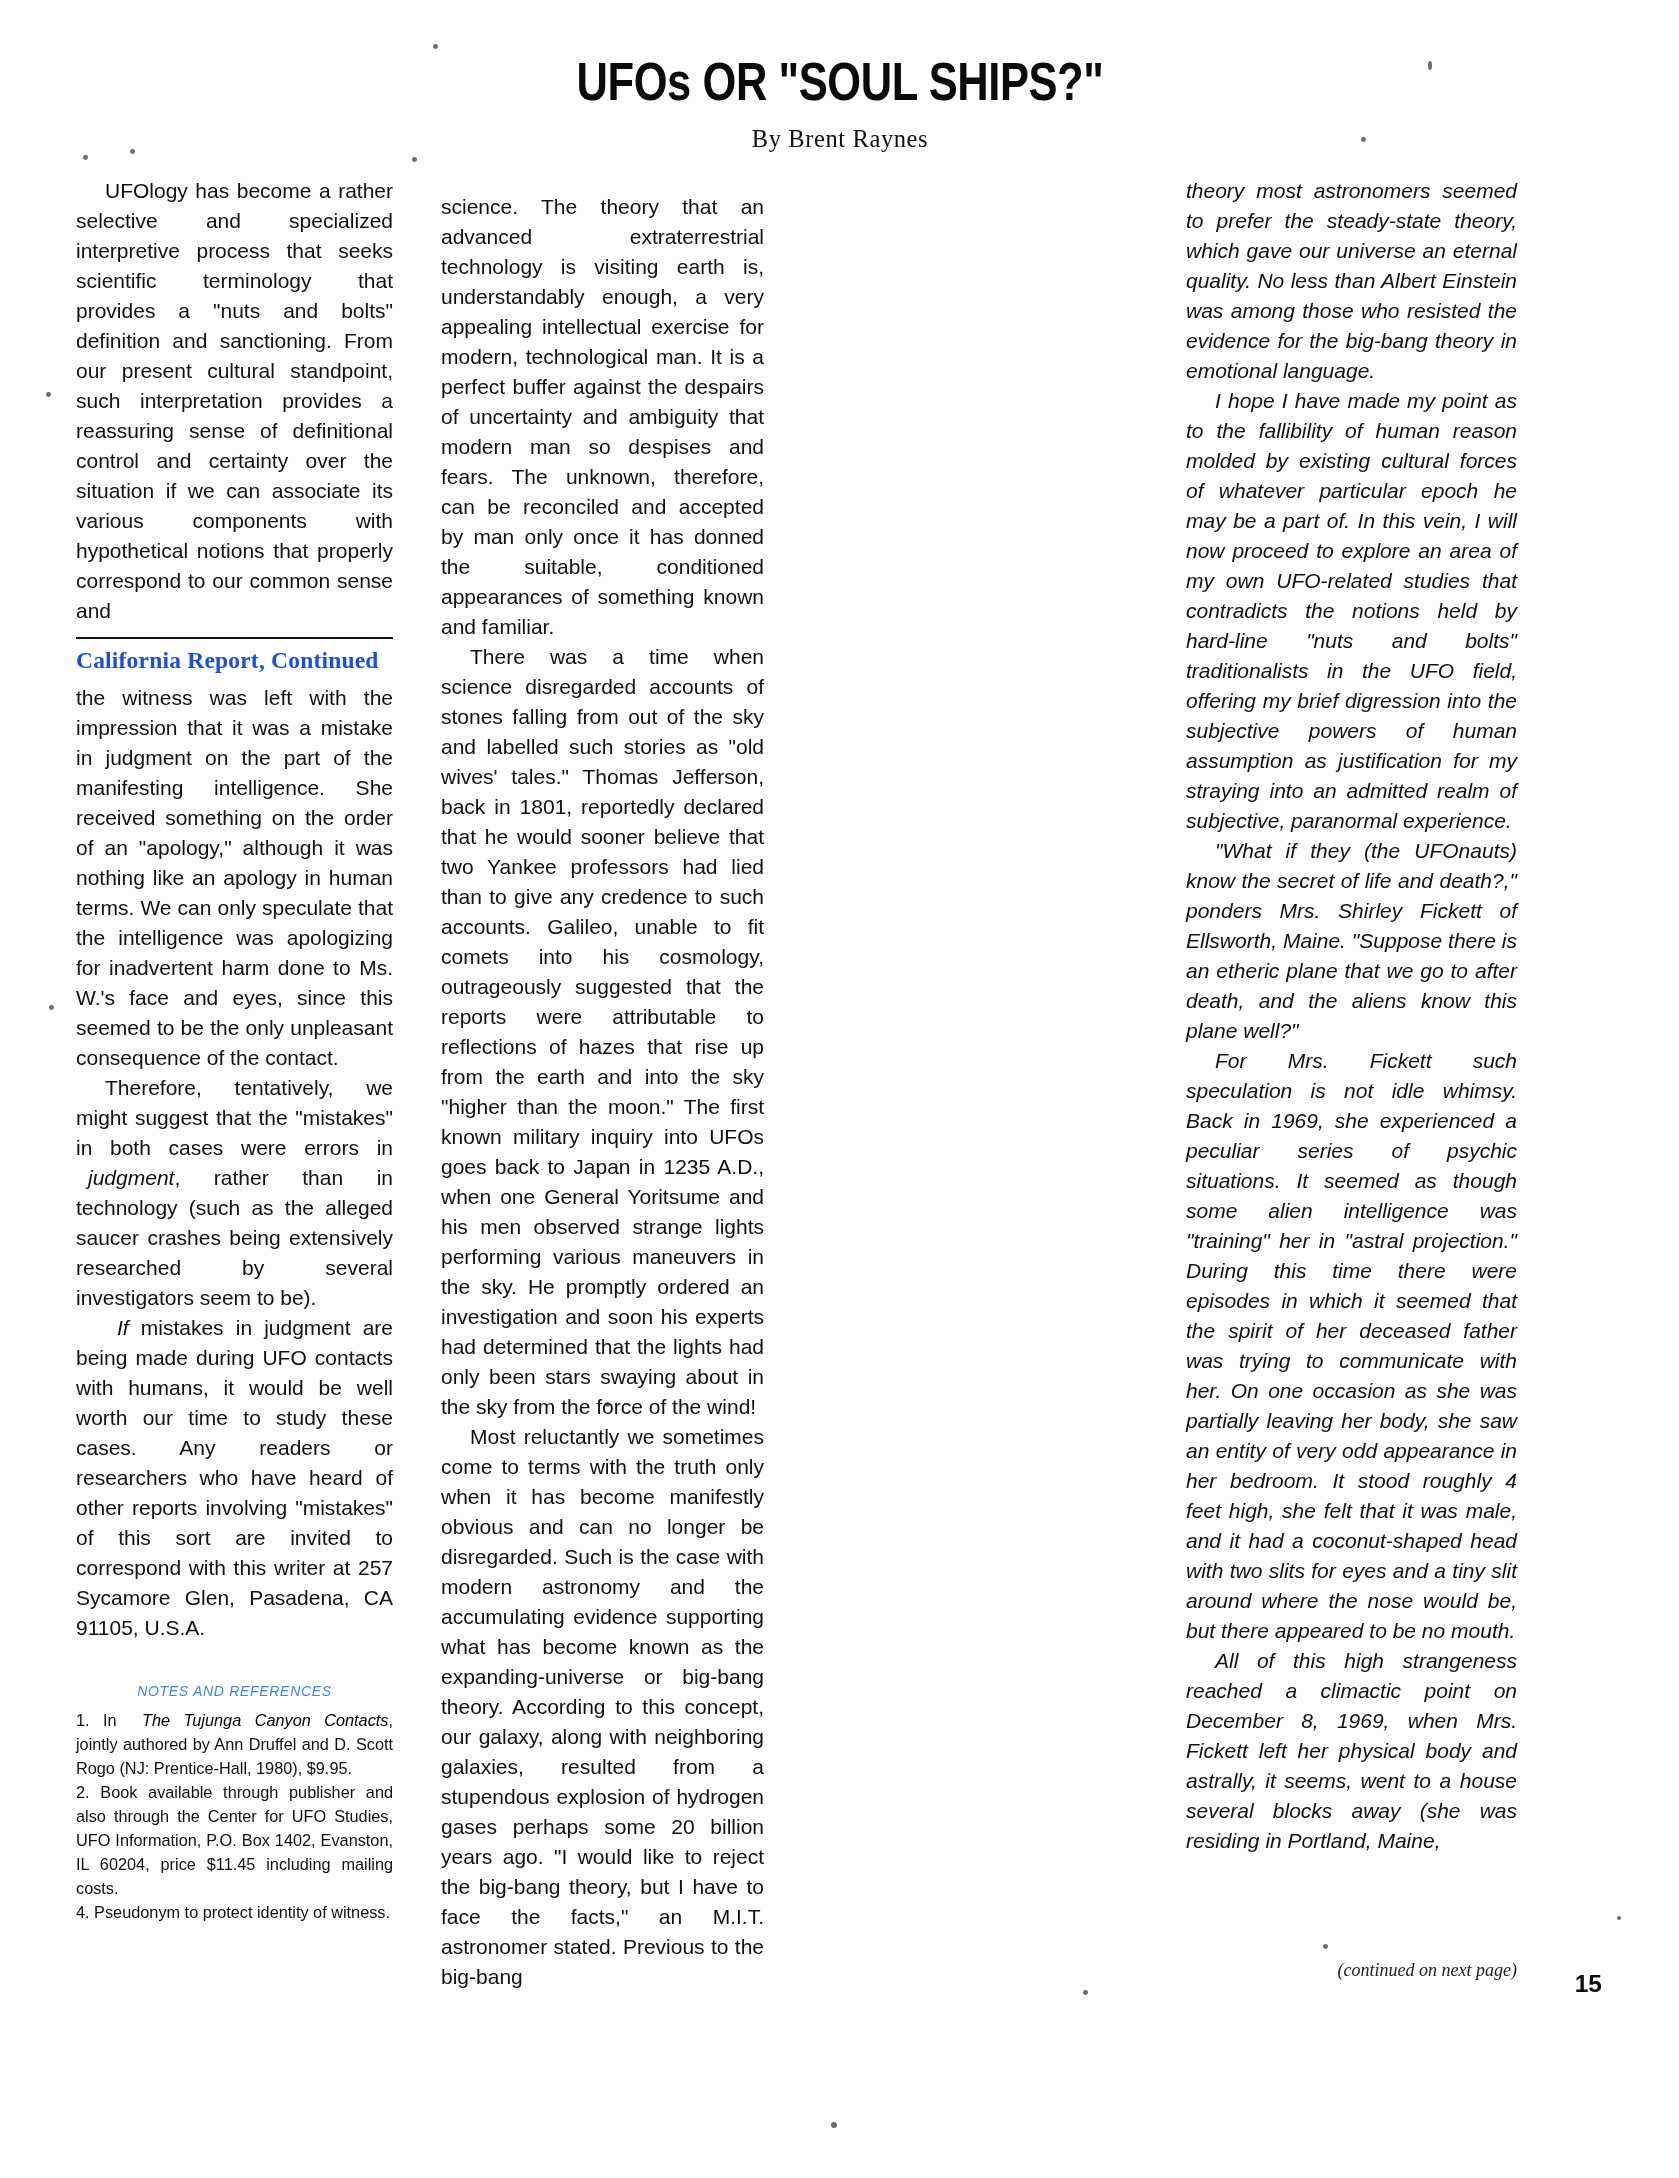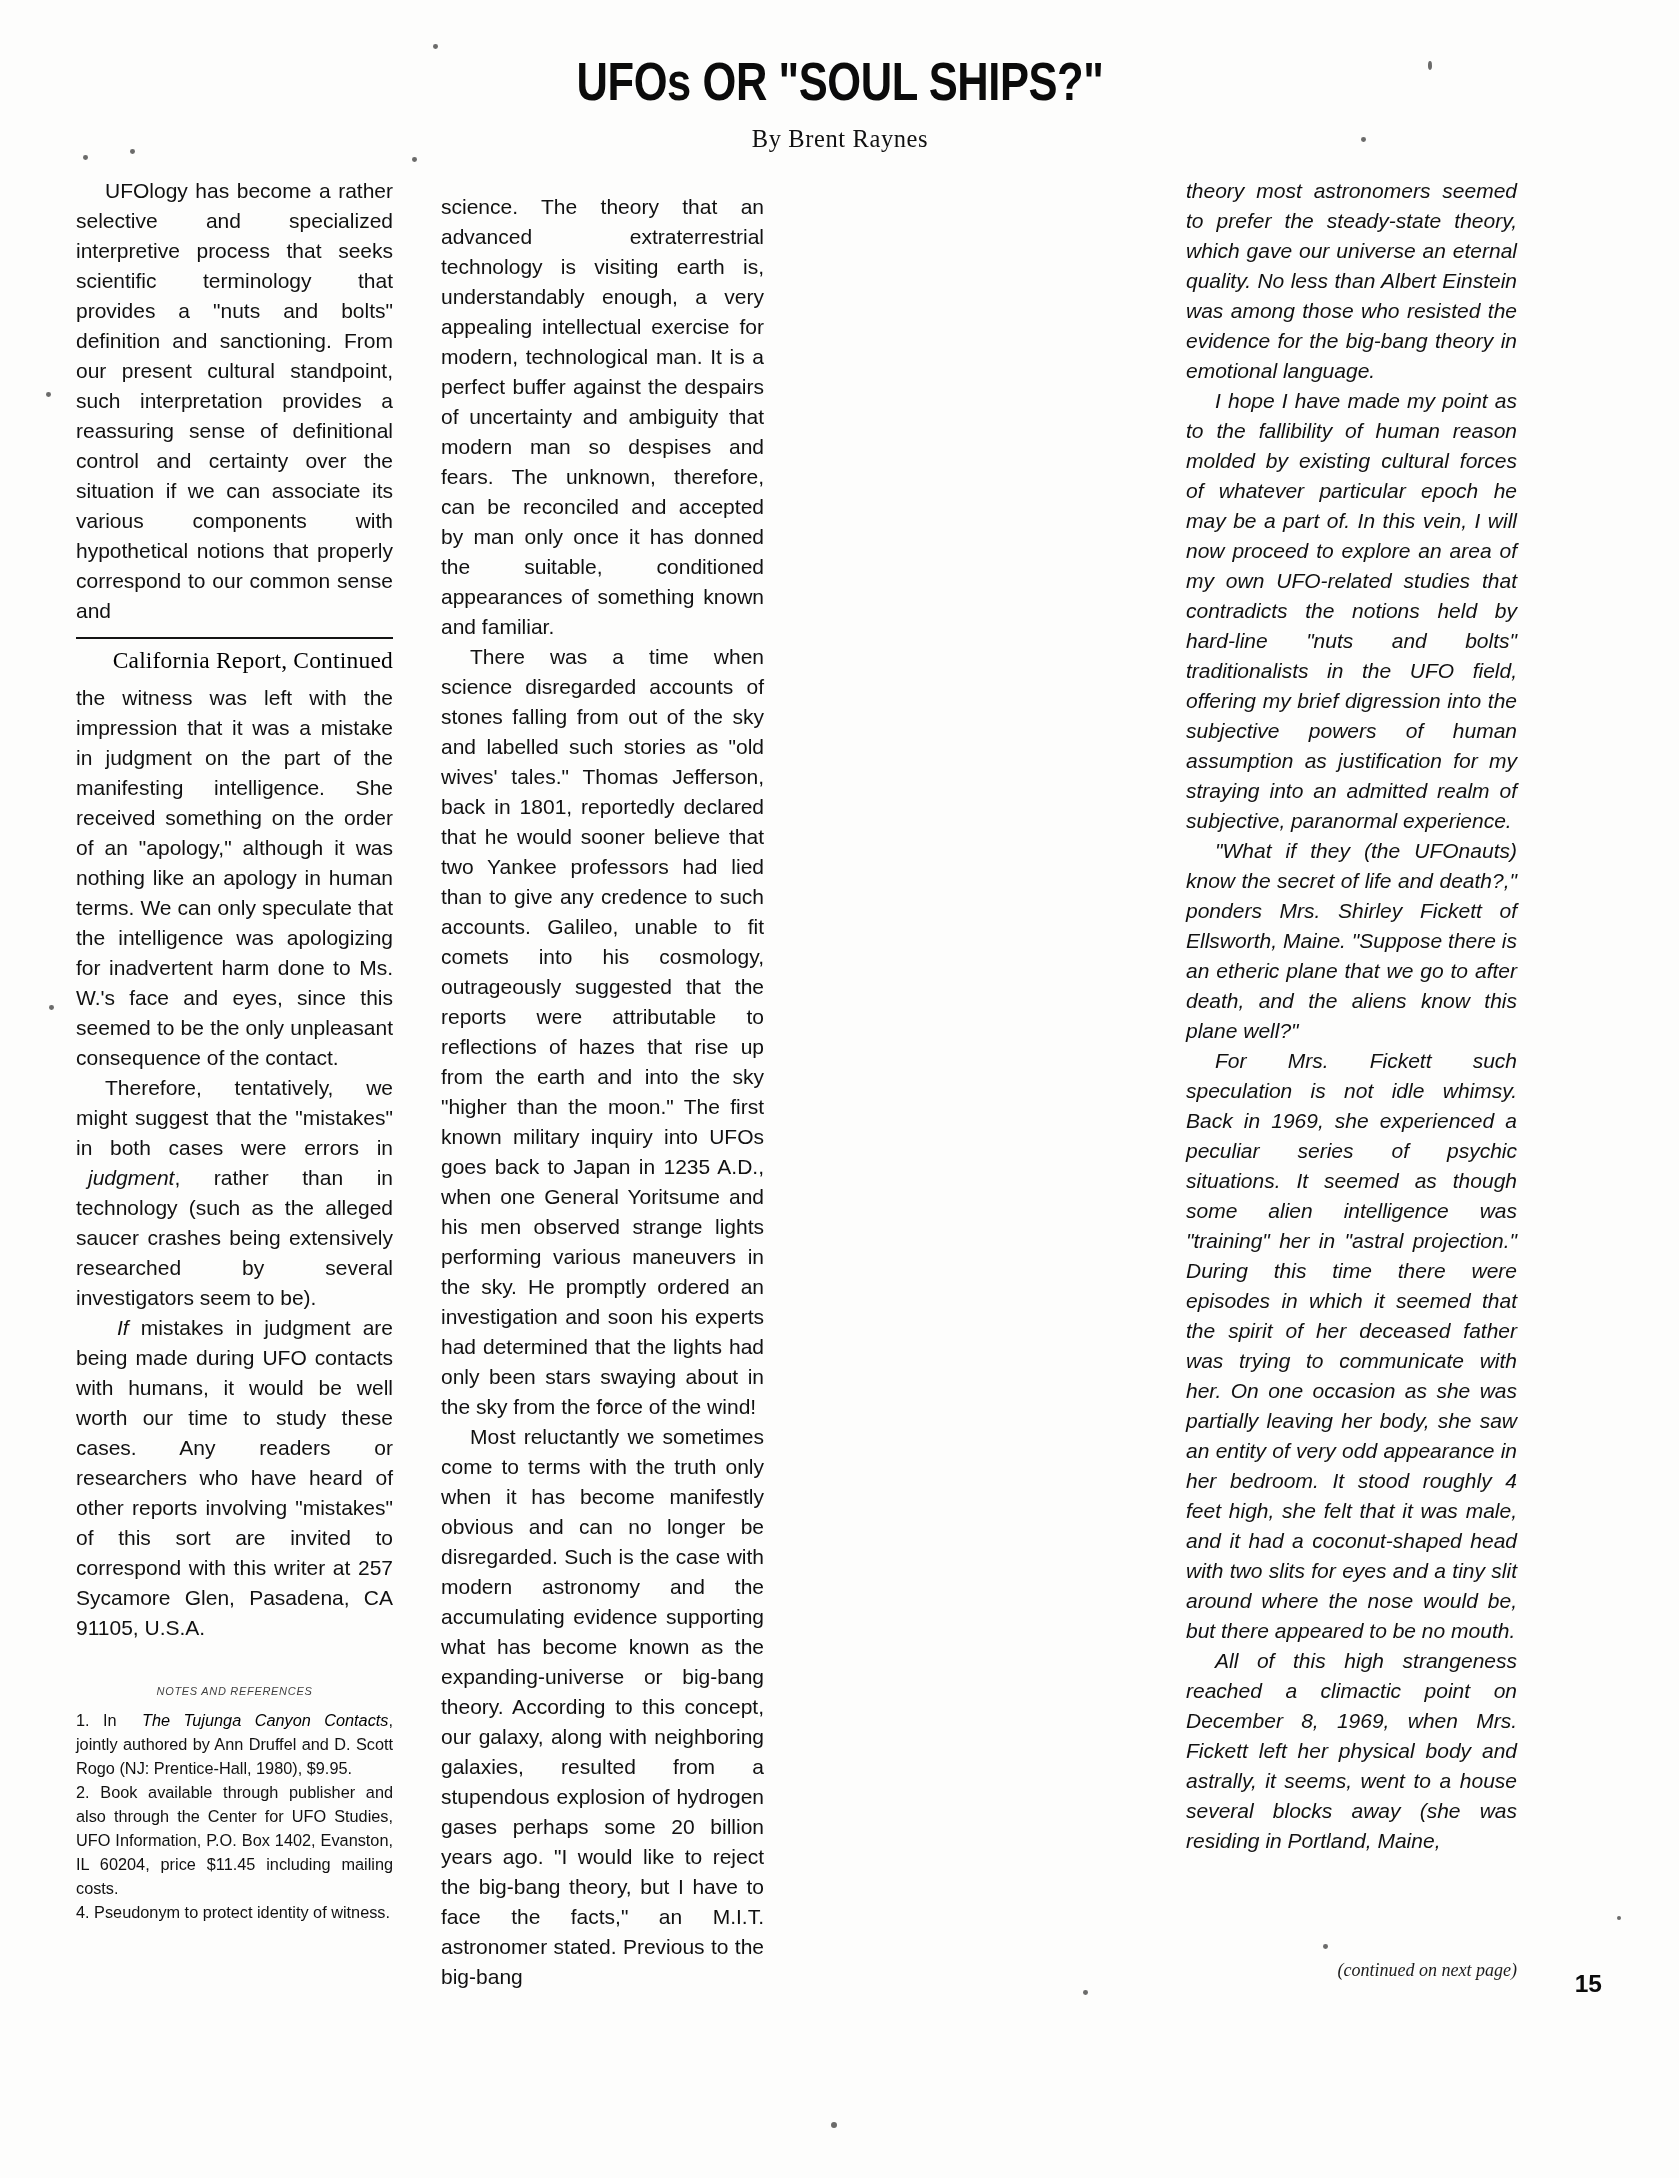--- a/index.html
+++ b/index.html
@@ -73,37 +73,37 @@
   .col p.noindent { text-indent: 0; }
 
   
   .sub-rule {
     border-top: 2.5px solid #141414;
     margin: 10.8px 0 0 0;
     width: 100%;
   }
   .subhead {
     font-family: "Liberation Serif", serif;
-    font-weight: normal;
+    font-weight: bold;
     font-size: 23.5px;
     line-height: 35px;
     letter-spacing: 0.2px;
     margin: 3.9px 0 4.9px 0;
-    text-align: right;
-    color: #000000;
+    text-align: left;
+    color: #1d4ed8;
   }
 
   
   .notes-title {
     font-style: italic;
-    font-size: 11px;
+    font-size: 14px;
     letter-spacing: 0.7px;
     text-align: center;
     margin: 33px 0 2.9px 0;
-    color: #404040;
+    color: #3b82f6;
   }
   .notes {
     font-size: 16.3px;
     line-height: 24px;
     text-align: justify;
   }
   .notes p { margin: 0; text-indent: 0; }
   .notes i, .col i { font-style: italic; margin-left: 12px; }
 
   .faint { color: #000000; }

